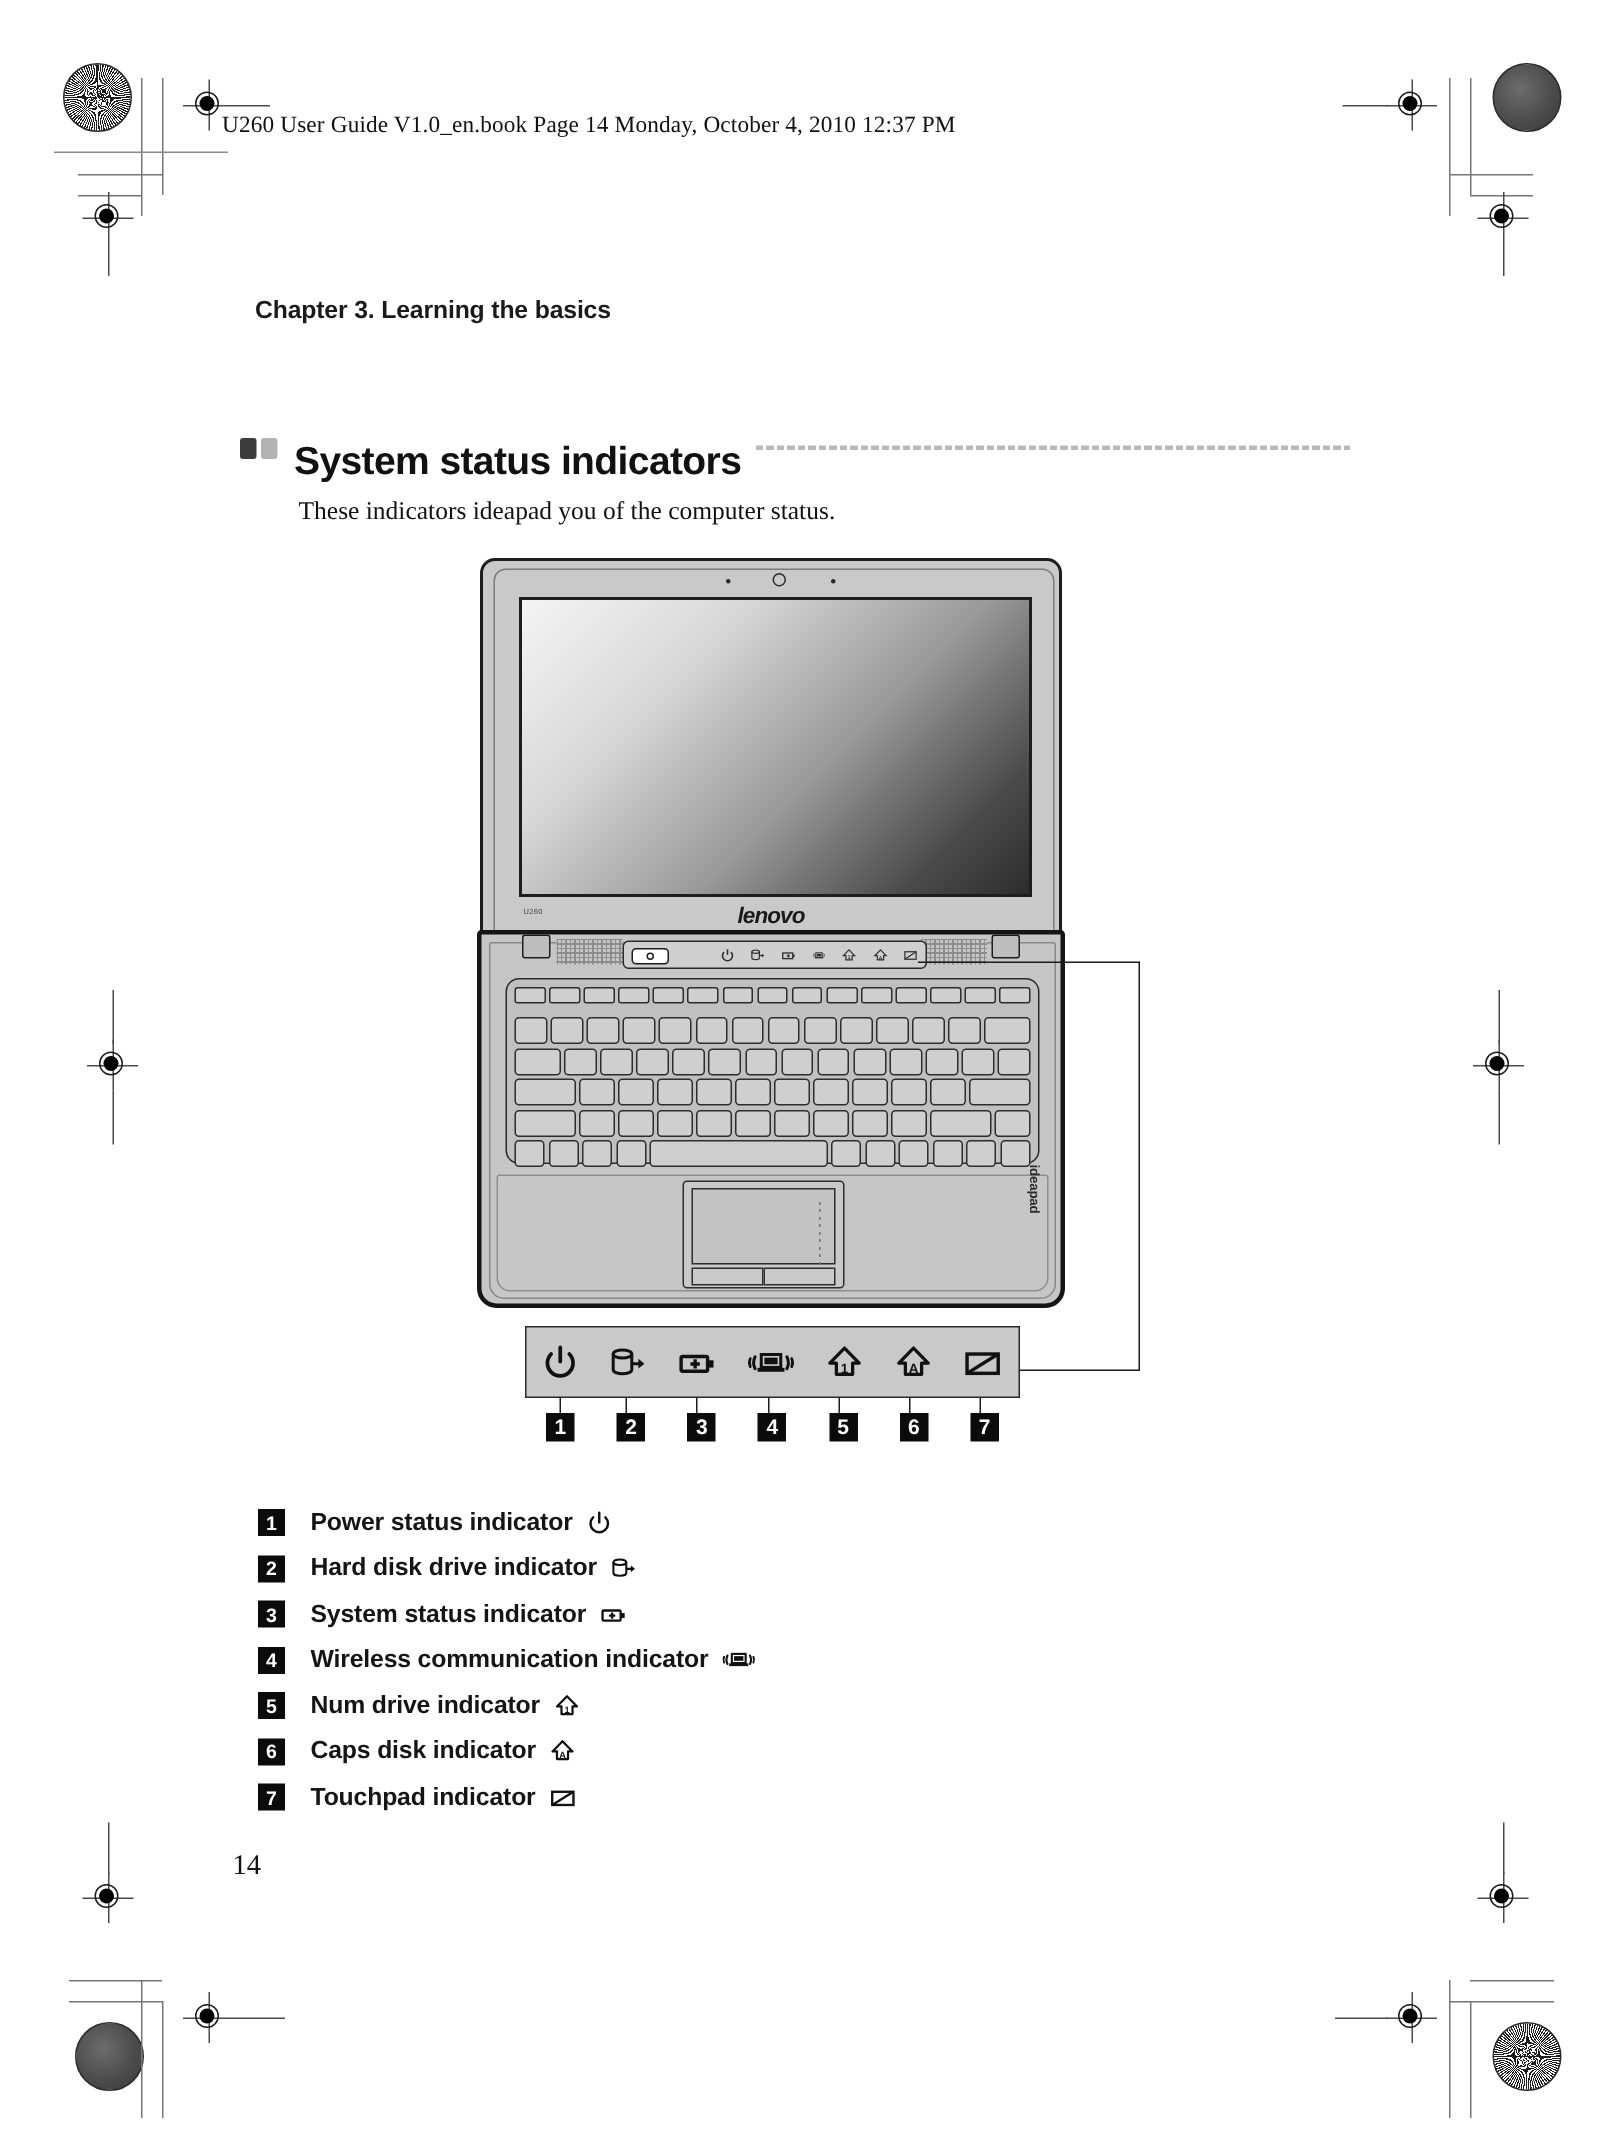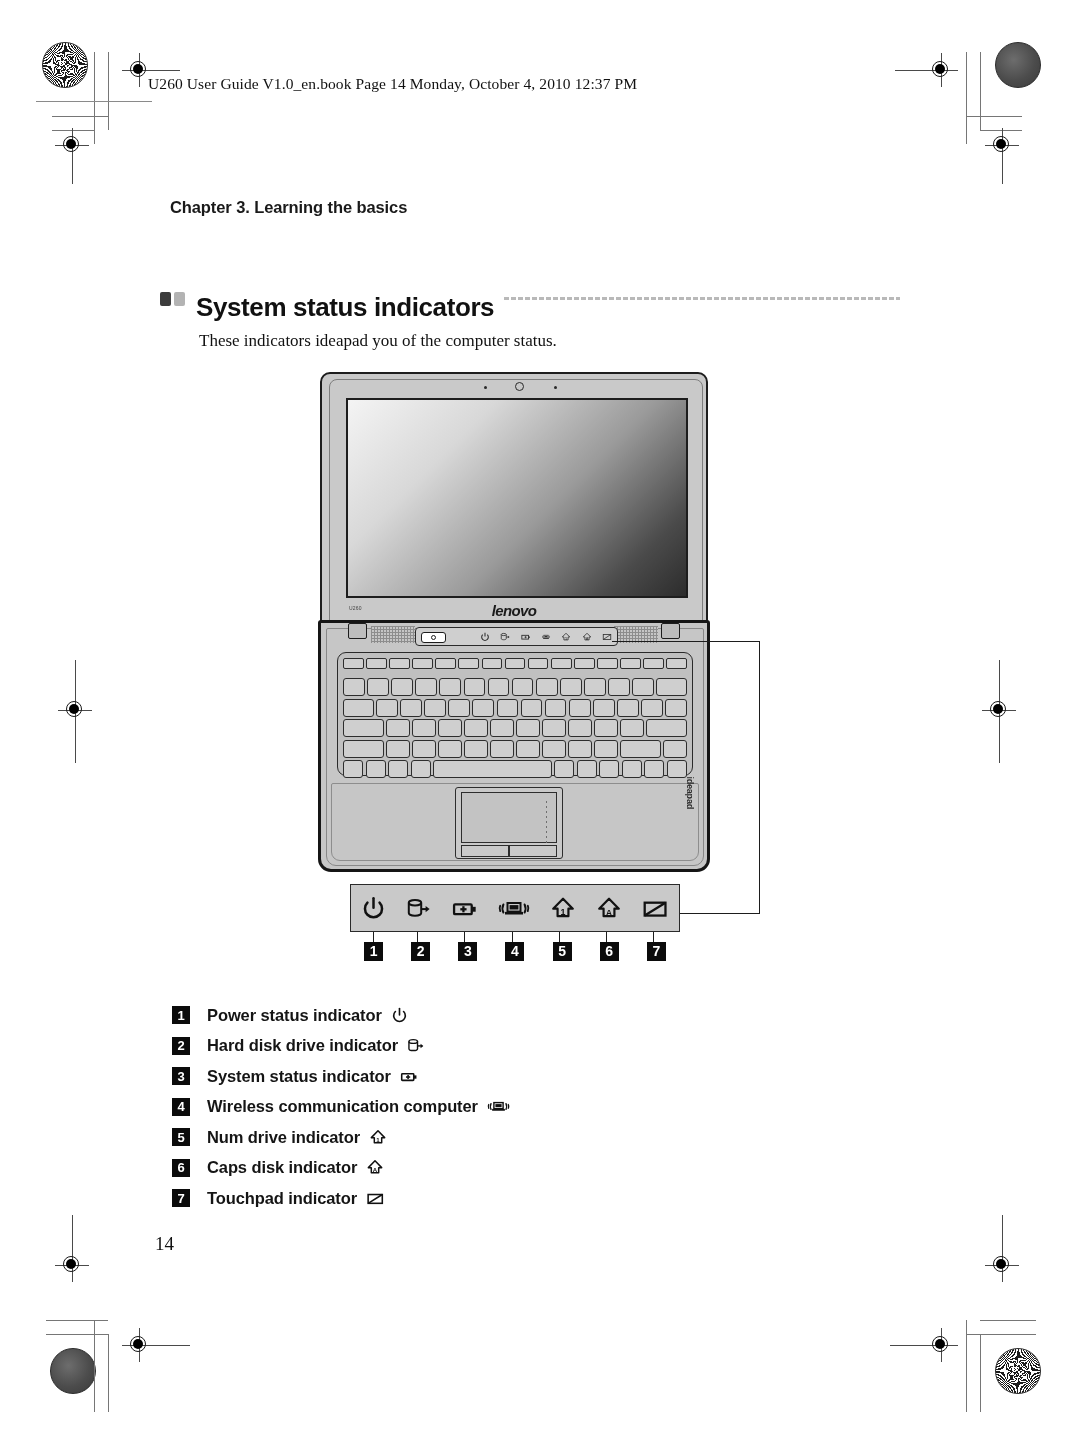--- a/index.html
+++ b/index.html
@@ -875,21 +875,21 @@
         <rect x="2" y="8" width="17" height="9.5" rx="1" fill="none" stroke="#111" stroke-width="2.2"></rect>
         <rect x="19.4" y="10.4" width="3.4" height="4.7" fill="#111"></rect>
         <line x1="11" y1="9.8" x2="11" y2="15.7" stroke="#111" stroke-width="2.2"></line>
         <line x1="8" y1="12.75" x2="14" y2="12.75" stroke="#111" stroke-width="2.2"></line>
       </svg>
     </span>
   </div>
 
   <div class="legend-row">
     <span class="legend-num">4</span>
-    <span class="legend-label">Wireless communication computer</span>
+    <span class="legend-label">Wireless communication indicator</span>
     <span class="legend-icon">
       <svg width="23" height="17" viewBox="0 0 32 24">
         <rect x="9.5" y="6.5" width="13" height="8.6" fill="none" stroke="#111" stroke-width="2"></rect>
         <rect x="11.6" y="8.6" width="8.8" height="4.4" fill="#111"></rect>
         <rect x="7" y="15.4" width="18" height="2.6" fill="#111"></rect>
         <path d="M5.4 8q-2 4 0 8" fill="none" stroke="#111" stroke-width="2" stroke-linecap="round"></path>
         <path d="M2.2 9.2q-1.2 2.6 0 5.4" fill="none" stroke="#111" stroke-width="1.8" stroke-linecap="round"></path>
         <path d="M26.6 8q2 4 0 8" fill="none" stroke="#111" stroke-width="2" stroke-linecap="round"></path>
         <path d="M29.8 9.2q1.2 2.6 0 5.4" fill="none" stroke="#111" stroke-width="1.8" stroke-linecap="round"></path>
       </svg>

